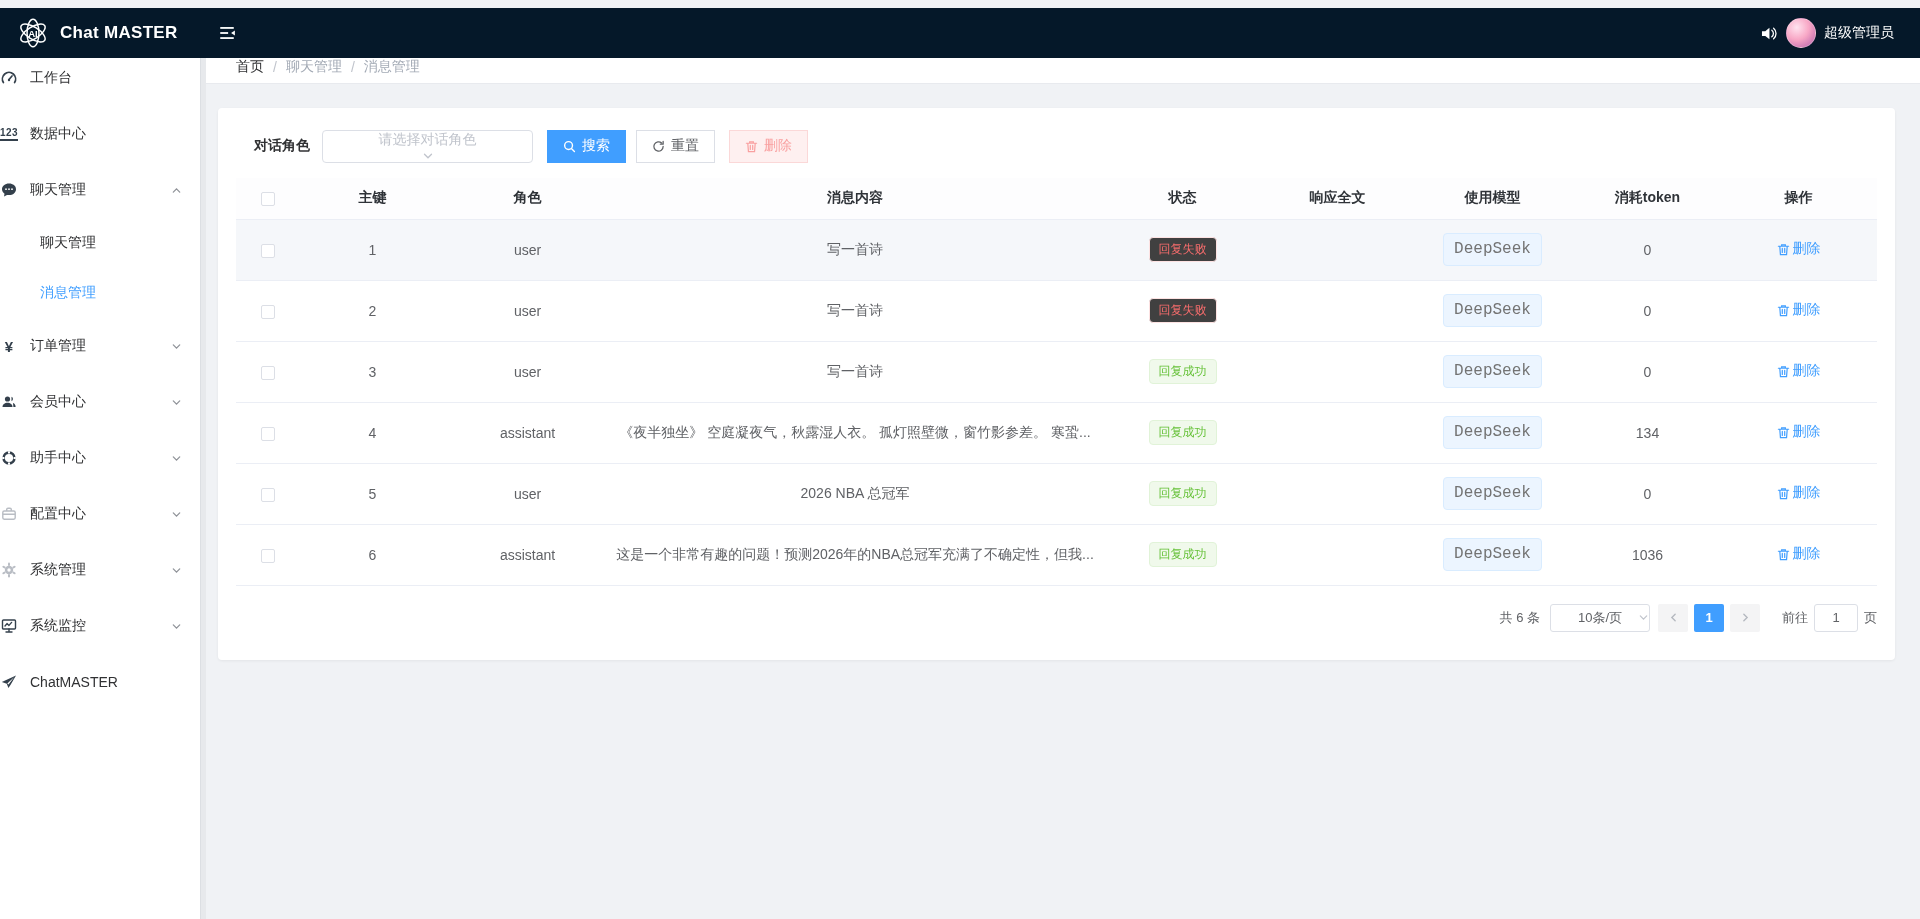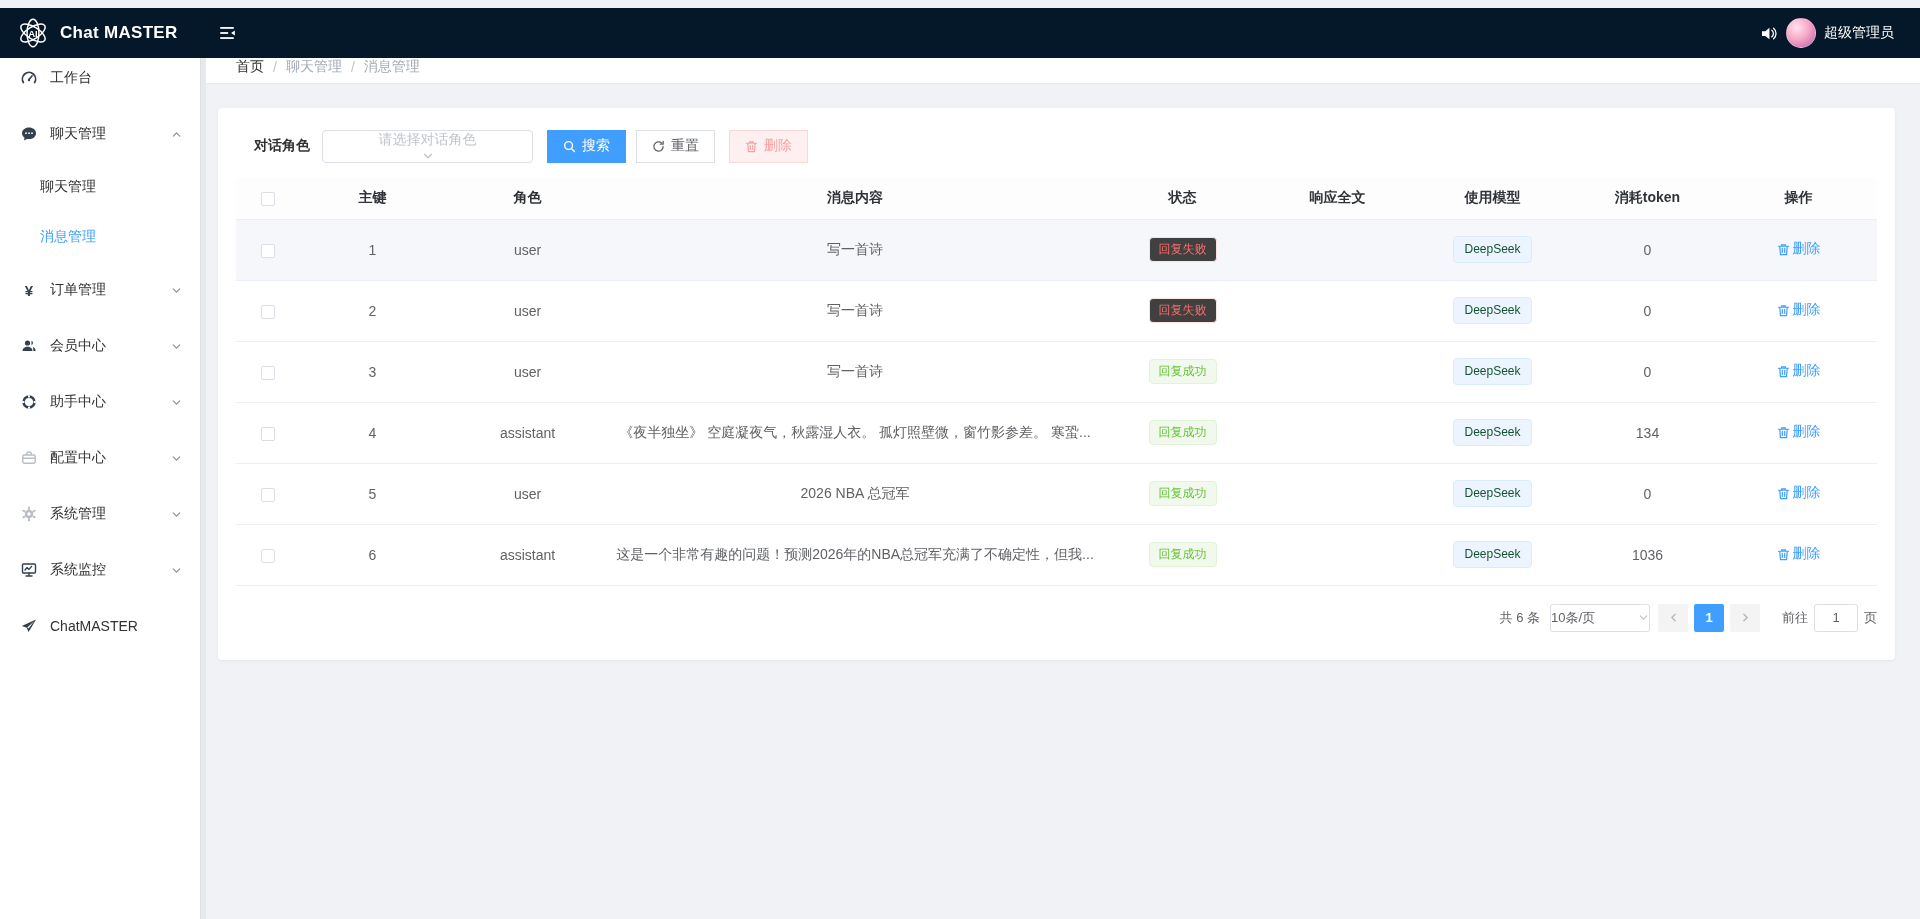--- a/index.html
+++ b/index.html
@@ -23,21 +23,21 @@
   .avatar {
     width:30px; height:30px; border-radius:50%;
     background:radial-gradient(circle at 35% 30%, #ffe3ef 0%, #f8a8c6 45%, #d37fb6 75%, #9b6fae 100%);
     border:1px solid rgba(255,255,255,.25);
   }
   .username { color:#fff; font-size:14px; }
 
   
   .sidebar { position:absolute; top:50px; left:0; width:200px; bottom:0; background:#fff; z-index:10; }
   .side-divider { position:absolute; top:50px; left:200px; width:6px; bottom:0; background:#e7e9ec; border-left:1px solid #dcdfe3; z-index:10; }
-  .menu-item { height:56px; display:flex; align-items:center; padding-left:20px; position:relative; cursor:pointer; color:#303133; }
+  .menu-item { height:56px; display:flex; align-items:center; position:relative; cursor:pointer; color:#303133; }
   .menu-item .mi-icon { width:18px; display:flex; justify-content:center; align-items:center; margin-right:12px; color:#34404c; }
   .menu-item .mi-icon.light { color:#b9bdc4; }
   .mi-char { font-weight:bold; font-size:15px; line-height:1; }
   .mi-char.small { font-size:10px; border-bottom:2px solid currentColor; padding-bottom:1px; letter-spacing:.5px; }
   .menu-item .chev { position:absolute; right:18px; color:#909399; display:flex; }
   .chev.up svg { transform:rotate(180deg); }
   .sub-item { height:50px; display:flex; align-items:center; padding-left:40px; cursor:pointer; color:#303133; }
   .sub-item.active { color:#409eff; }
 
   
@@ -72,27 +72,27 @@
   
   table { width:100%; border-collapse:collapse; table-layout:fixed; margin-top:14px; }
   th { height:41px; font-weight:bold; color:#2f3338; font-size:14px; border-bottom:1px solid #ebeef5; background:#fdfdfe; text-align:center; }
   td { height:61px; text-align:center; color:#606266; border-bottom:1px solid #ebeef5; padding:0 6px; overflow:hidden; }
   tr.hl td { background:#f5f7fa; }
   .content-cell { white-space:nowrap; text-overflow:ellipsis; }
   .checkbox { display:inline-block; width:14px; height:14px; border:1px solid #dcdfe6; border-radius:2px; background:#fff; vertical-align:middle; cursor:pointer; }
   .badge { display:inline-block; padding:3px 9px; font-size:12px; border-radius:4px; border:1px solid transparent; line-height:1.4; }
   .badge.danger { color:#f56c6c; background:#404040; border-color:#fde2e2; }
   .badge.success { color:#67c23a; background:#f0f9eb; border-color:#e1f3d8; }
-  .tag { display:inline-block; padding:4px 10px; font-size:12px; border-radius:4px; color:#14532d; background:#ecf5ff; border:1px solid #d9ecff; line-height:1.4; }
+  .tag { display:inline-block; padding:4px 10px; font-size:16px; border-radius:4px; color:#737373; background:#ecf5ff; border:1px solid #d9ecff; line-height:1.4;font-family:Liberation Mono, monospace; }
   .del-link { color:#409eff; display:inline-flex; align-items:center; gap:3px; cursor:pointer; }
 
   
   .pager { display:flex; justify-content:flex-end; align-items:center; margin-top:18px; color:#606266; font-size:13px; }
   .pg-total { margin-right:10px; }
-  .size-select { width:100px; height:28px; border:1px solid #dcdfe6; border-radius:3px; display:flex; align-items:center; justify-content:space-between; gap:16px; cursor:pointer; color:#606266; background:#fff; }
+  .size-select { width:100px; height:28px; border:1px solid #dcdfe6; border-radius:3px; display:flex; align-items:center; justify-content:flex-end; gap:16px; cursor:pointer; color:#606266; background:#fff; }
   .size-select .sel-arrow { color:#c0c4cc; display:flex; }
   .pg-btn { width:30px; height:28px; background:#f4f4f5; border-radius:2px; display:flex; align-items:center; justify-content:center; color:#b4b8bf; margin-left:8px; cursor:pointer; }
   .pg-cur { width:30px; height:28px; background:#409eff; color:#fff; display:flex; align-items:center; justify-content:center; border-radius:2px; font-weight:bold; margin-left:6px; }
   .pg-next { margin-left:6px; }
   .goto-wrap { display:flex; align-items:center; margin-left:22px; gap:6px; }
   .goto-input { width:44px; height:28px; border:1px solid #dcdfe6; border-radius:3px; text-align:center; font-size:13px; color:#606266; outline:none; font-family:"Liberation Sans",sans-serif; }
 
   svg { display:block; }
 </style>
 </head>
@@ -138,20 +138,26 @@
     <span class="mi-icon">
       <svg width="16" height="16" viewBox="0 0 16 16" fill="none" stroke="currentColor" stroke-width="1.7">
         <path d="M2.4 12.5a6.6 6.6 0 1 1 11.2 0" stroke-linecap="round"></path>
         <path d="M8 9.5L11 6" stroke-linecap="round"></path>
         <circle cx="8" cy="10" r="1.2" fill="currentColor" stroke="none"></circle>
       </svg>
     </span>
     <span>工作台</span>
   </div>
 
+  <div class="menu-item">
+    <span class="mi-icon">
+      <span class="mi-char small">123</span>
+    </span>
+    <span>数据中心</span>
+  </div>
 
   <div class="menu-item">
     <span class="mi-icon">
       <svg width="16" height="16" viewBox="0 0 16 16" fill="currentColor">
         <path d="M8 1.5C4 1.5 1 4 1 7.2c0 1.8 1 3.4 2.5 4.5L3 14.5l3-1.6c.7.1 1.3.2 2 .2 4 0 7-2.5 7-5.9S12 1.5 8 1.5z"></path>
         <circle cx="5" cy="7.2" r=".9" fill="#fff"></circle>
           <circle cx="8" cy="7.2" r=".9" fill="#fff"></circle>
           <circle cx="11" cy="7.2" r=".9" fill="#fff"></circle>
       </svg>
     </span>

